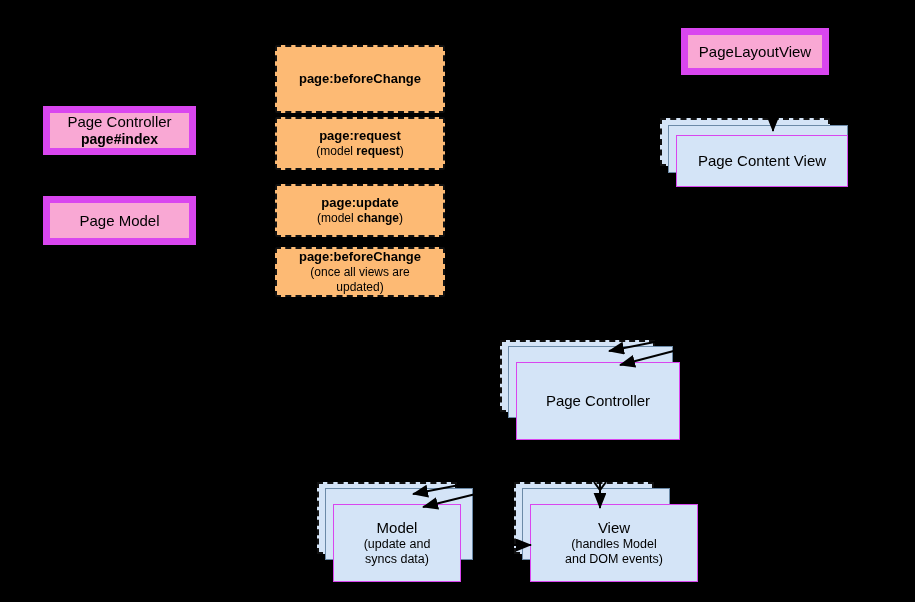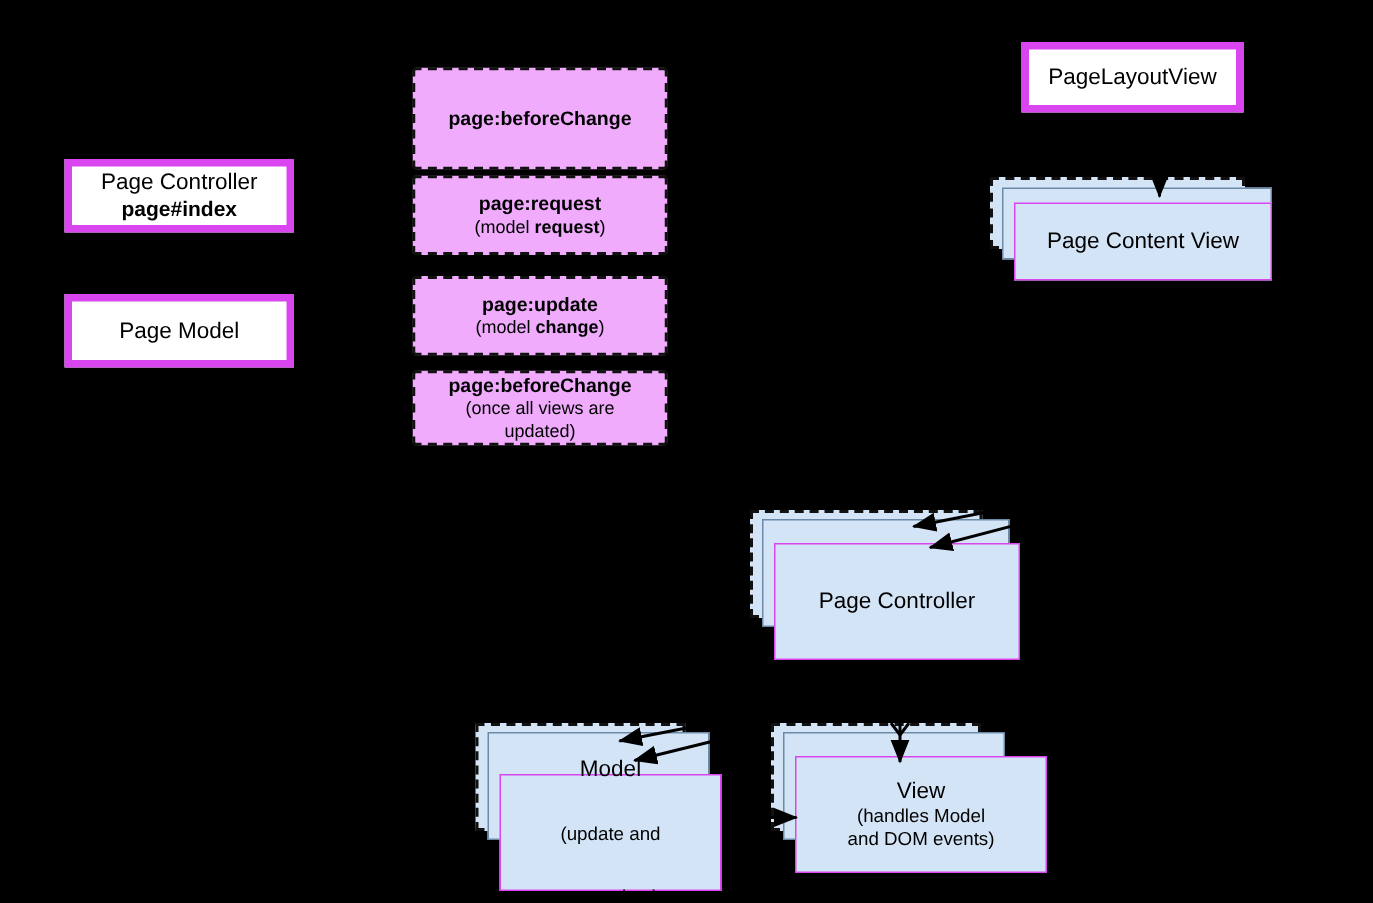--- a/index.html
+++ b/index.html
@@ -15,38 +15,38 @@
     width: 915px;
     height: 602px;
     background: #000000;
     overflow: hidden;
   }
 
   
   .box {
     position: absolute;
     box-sizing: border-box;
-    background: #ffffff;
-    border: 5px solid #d946ef;
+    background: #f9a8d4;
+    border: 7px solid #d946ef;
     display: flex;
     flex-direction: column;
     align-items: center;
     justify-content: center;
     text-align: center;
     color: #000000;
     line-height: 1.18;
   }
   .box .t1 { font-size: 15px; }
   .box .t2 { font-size: 14px; font-weight: bold; }
 
   
   .evt {
     position: absolute;
     box-sizing: border-box;
-    background: #f0abfc;
+    background: #fdba74;
     border: 2px dashed #111111;
     border-radius: 2px;
     display: flex;
     flex-direction: column;
     align-items: center;
     justify-content: center;
     text-align: center;
     color: #000000;
     line-height: 1.25;
   }
@@ -141,21 +141,21 @@
     <div class="layer-back" style="left:0px;  top:0px;  width:155px; height:72px;"></div>
     <div class="layer-mid" style="left:8px;  top:6px;  width:165px; height:72px;"></div>
     <div class="layer-front" style="left:16px; top:22px; width:164px; height:78px;">
       <div class="s1">Page Controller</div>
     </div>
   </div>
 
   <div class="stack" style="left:317px; top:482px; width:185px; height:110px;">
     <div class="layer-back" style="left:0px;  top:0px;  width:140px; height:72px;"></div>
     <div class="layer-mid" style="left:8px;  top:6px;  width:148px; height:72px;"></div>
-    <div class="layer-front" style="left:16px; top:34px; width:148px; height:78px;gap:27px;">
+    <div class="layer-front" style="left:16px; top:22px; width:128px; height:78px;">
       <div class="s1">Model</div>
       <div class="s2">(update and</div>
       <div class="s2">syncs data)</div>
     </div>
   </div>
 
   <div class="stack" style="left:514px; top:482px; width:185px; height:110px;">
     <div class="layer-back" style="left:0px;  top:0px;  width:140px; height:72px;"></div>
     <div class="layer-mid" style="left:8px;  top:6px;  width:148px; height:72px;"></div>
     <div class="layer-front" style="left:16px; top:22px; width:168px; height:78px;">

